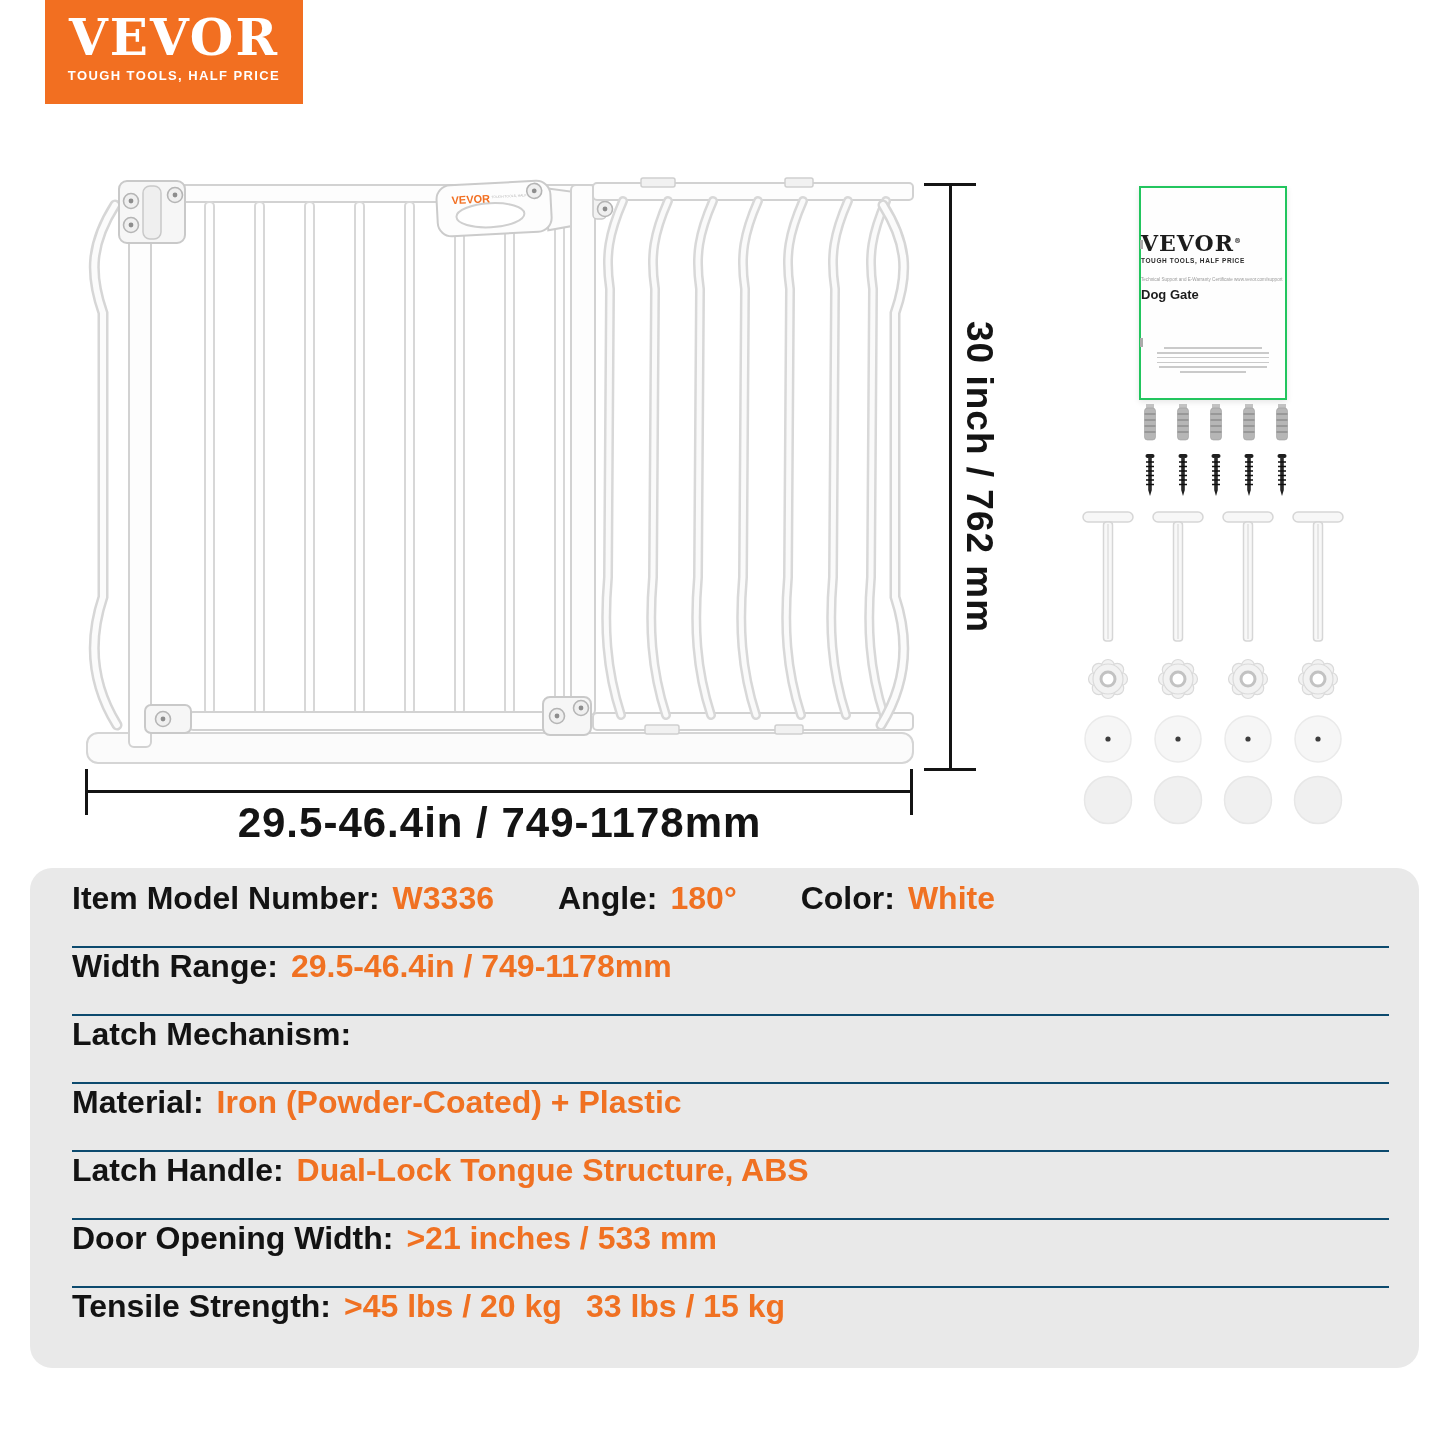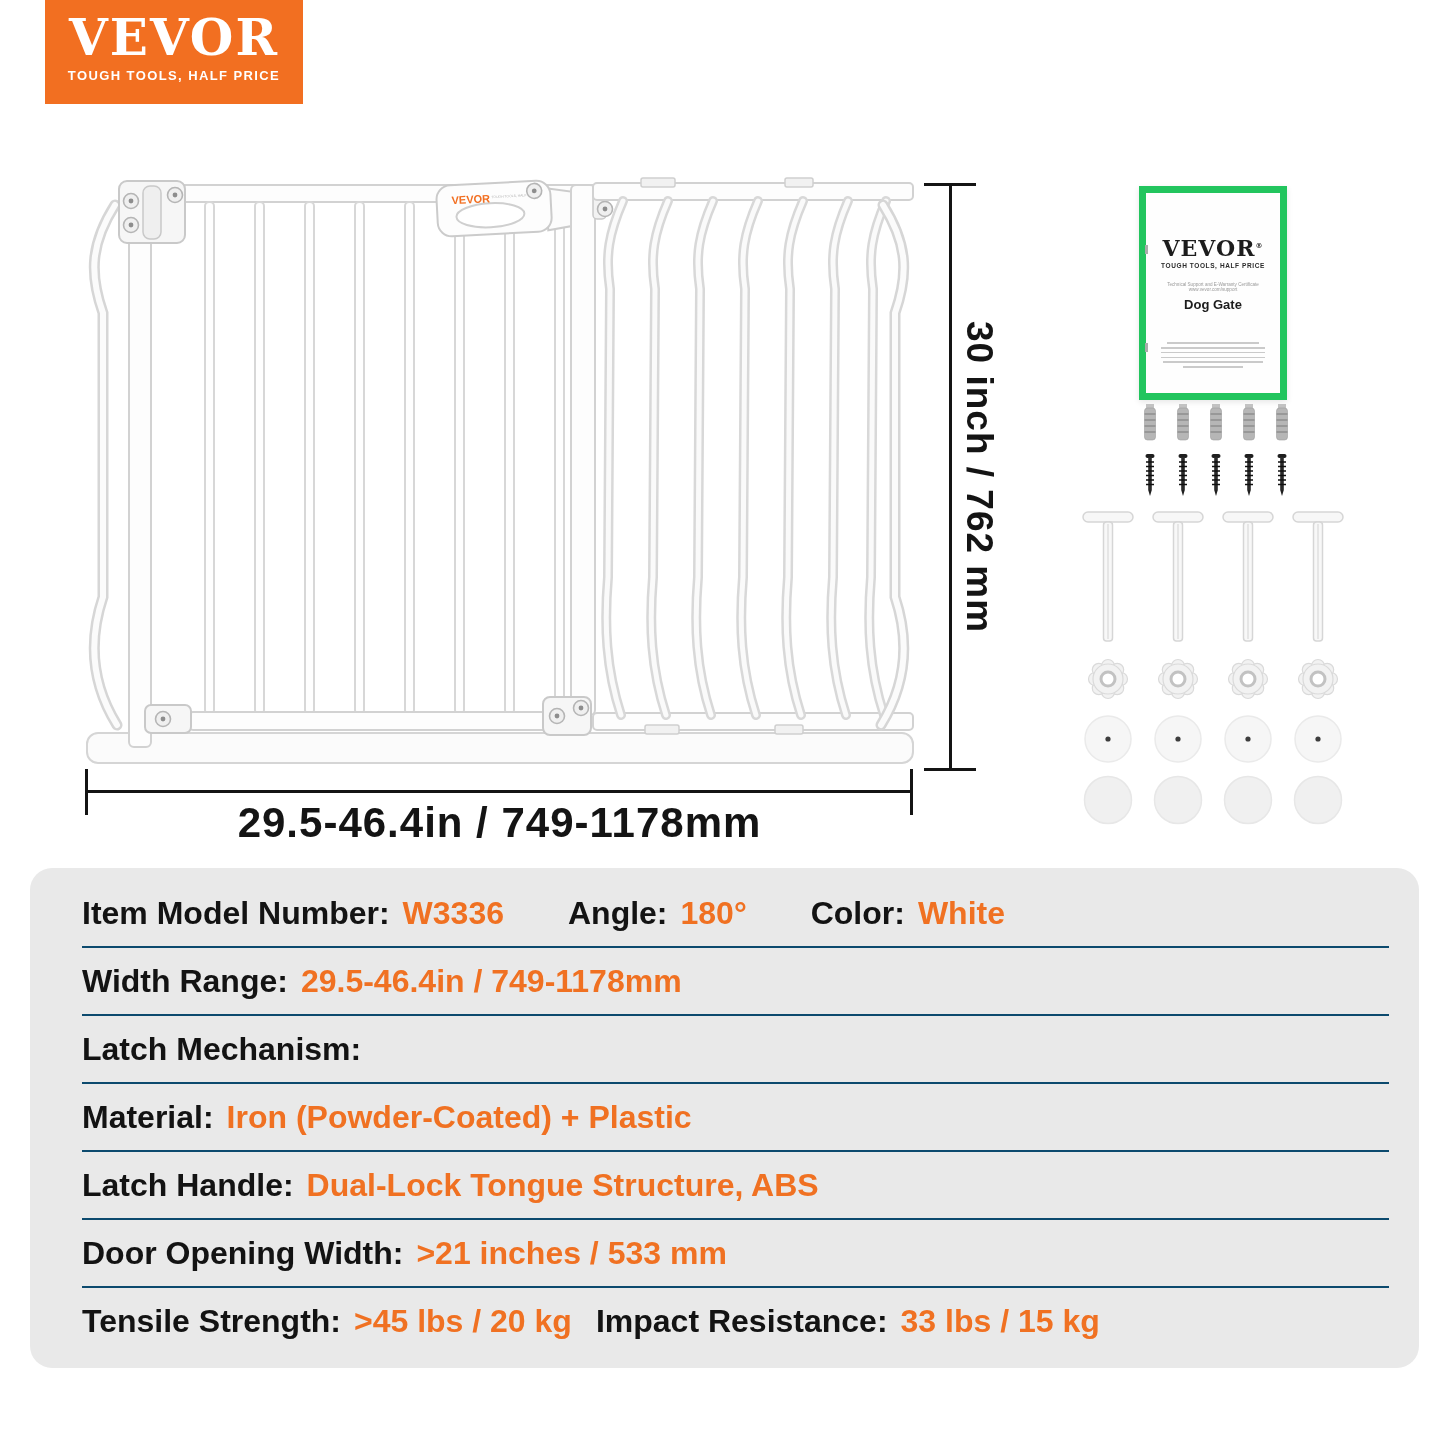--- a/index.html
+++ b/index.html
@@ -24,40 +24,40 @@
   .vlabel{position:absolute;left:958px;top:184px;height:586px;writing-mode:vertical-rl;
           text-align:center;font-weight:bold;font-size:37px;color:#141414;letter-spacing:1px;}
   .hline{left:86px;top:790px;width:827px;height:3px;}
   .hcapl{left:85px;top:769px;width:3px;height:46px;}
   .hcapr{left:910px;top:769px;width:3px;height:46px;}
   .hlabel{position:absolute;left:86px;top:799px;width:827px;text-align:center;
           font-weight:bold;font-size:42px;color:#141414;letter-spacing:1px;}
 
   
   .manual{position:absolute;left:1139px;top:186px;width:148px;height:214px;background:#fefefe;
-          border:7px solid #22c55e;box-shadow:0 2px 6px rgba(0,0,0,.10);box-sizing:border-box;
-          text-align:center;}
+          border:2px solid #22c55e;box-shadow:0 2px 6px rgba(0,0,0,.10);box-sizing:border-box;
+          }
   .m-brand{font-family:"DejaVu Serif",serif;font-weight:bold;font-size:22px;color:#1c1c1c;
            margin-top:42px;line-height:22px;letter-spacing:1px;}
   .m-reg{font-size:7px;vertical-align:super;}
   .m-tagline{font-weight:bold;font-size:6.5px;color:#2a2a2a;letter-spacing:.6px;margin-top:3px;}
   .m-support{font-size:4.6px;color:#9a9a9a;margin-top:13px;}
   .m-title{font-weight:bold;font-size:13px;color:#1c1c1c;margin-top:5px;}
   .m-fineprint{position:absolute;left:11%;bottom:22px;width:78%;}
   .m-fineprint div{height:1.6px;background:#cacaca;margin:3.2px auto;}
   .staple{position:absolute;left:-1px;width:3px;height:9px;background:#ababab;}
 
   
   .hardware{position:absolute;left:1080px;top:398px;width:330px;height:436px;}
 
   
   .spec-table{position:absolute;left:30px;top:868px;width:1389px;height:500px;background:#e9e9e9;
               border-radius:22px;box-sizing:border-box;padding:12px 30px 0 42px;}
-  .spec-row{display:flex;align-items:center;height:66px;gap:50px;white-space:nowrap;
-            font-weight:bold;font-size:32px;color:#131313;margin-left:10px;}
+  .spec-row{display:flex;align-items:flex-start;height:66px;gap:50px;white-space:nowrap;
+            font-weight:bold;font-size:32px;color:#131313;}
   .spec-row + .spec-row{border-top:2px solid #0c4a6e;}
   .pair{display:flex;gap:13px;}
   .val{color:#F07122;}
   .g64{gap:64px}.g20{gap:20px}.g30{gap:20px}.g24{gap:24px}
 </style>
 </head>
 <body>
 
 <div class="canvas">
 
@@ -414,19 +414,18 @@
           <span class="lbl">Door Opening Width:</span>
           <span class="val">&gt;21 inches / 533 mm</span>
         </span>
     </div>
     <div class="spec-row g24">
       <span class="pair">
           <span class="lbl">Tensile Strength:</span>
           <span class="val">&gt;45 lbs / 20 kg</span>
         </span>
       <span class="pair">
-          <span class="lbl">Impact Resistance:</span>
           <span class="val">33 lbs / 15 kg</span>
         </span>
     </div>
   </div>
 
 </div>
 
 </body></html>

